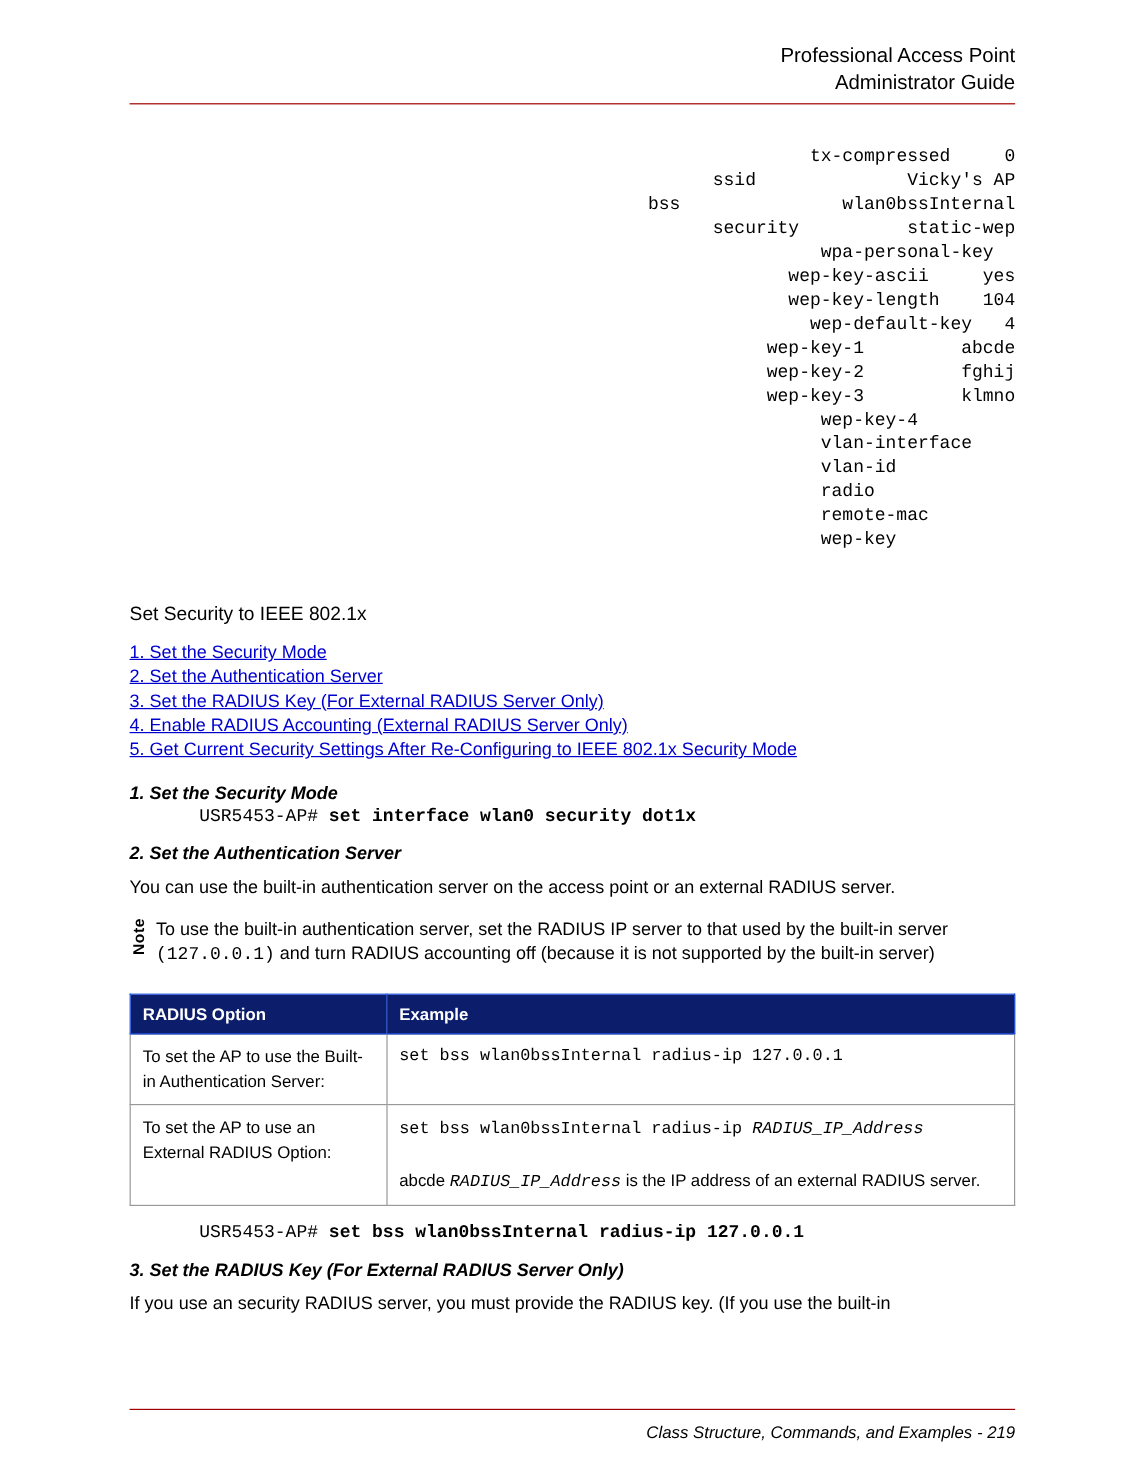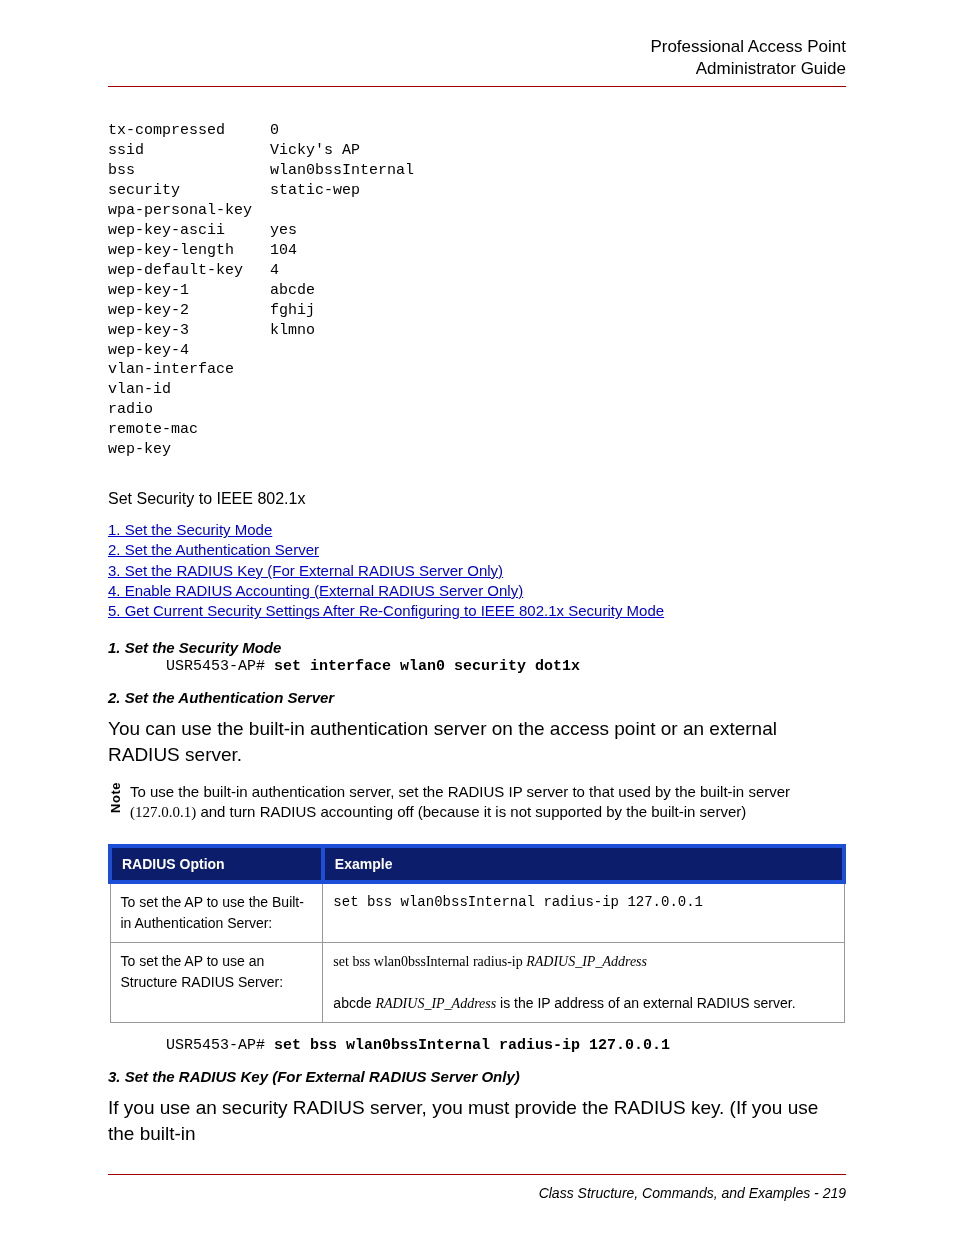--- a/index.html
+++ b/index.html
@@ -22,21 +22,22 @@
     line-height: 1.3;
     padding-bottom: 6px;
     border-bottom: 1px solid #a00000;
     margin-bottom: 34px;
   }
   .config-dump {
     font-family: "Courier New", Courier, monospace;
     font-size: 15px;
     line-height: 1.33;
     white-space: pre;
-    margin-bottom: 30px;
+    margin-bottom: 44px;
+    text-align: right;
   }
   .section-title {
     font-weight: normal;
     font-size: 16px;
     margin-bottom: 12px;
   }
   .toc {
     margin-bottom: 18px;
   }
   .toc a {
@@ -54,21 +55,21 @@
     margin-bottom: 2px;
   }
   .cmd-line {
     font-family: "Courier New", Courier, monospace;
     font-size: 15px;
     margin-left: 58px;
     margin-bottom: 14px;
   }
   .cmd-line .bold { font-weight: bold; }
   .body-text {
-    font-size: 19px;
+    font-size: 15px;
     line-height: 1.35;
     margin: 10px 0;
   }
   .note-wrap {
     display: flex;
     align-items: flex-start;
     margin: 14px 0 22px 0;
   }
   .note-rot {
     writing-mode: vertical-rl;
@@ -77,35 +78,35 @@
     font-size: 13px;
     letter-spacing: 0.5px;
     padding-top: 2px;
     margin-right: 6px;
     min-width: 16px;
   }
   .note-body {
     font-size: 15px;
     line-height: 1.35;
   }
-  .mono { font-family: Liberation Serif, serif; }
+  .mono { font-family: Liberation Mono, monospace; }
   table.radius {
     width: 100%;
     border-collapse: collapse;
     margin-top: 6px;
     margin-bottom: 14px;
     font-size: 14px;
   }
   table.radius th {
     background: #0b1d6b;
     color: #fff;
     text-align: left;
     font-weight: bold;
     padding: 8px 10px;
-    border: 4px solid #1d4ed8;
+    border: 1px solid #1d4ed8;
   }
   table.radius td {
     border: 1px solid #999;
     padding: 8px 10px;
     vertical-align: top;
     line-height: 1.5;
   }
   table.radius td.code {
     font-family: "Courier New", Courier, monospace;
     font-size: 14px;
@@ -181,21 +182,21 @@
     <tbody>
         <tr>
       <th style="width:29%">RADIUS Option</th>
       <th>Example</th>
     </tr>
     <tr>
       <td>To set the AP to use the Built-in Authentication Server:</td>
       <td class="code">set bss wlan0bssInternal radius-ip 127.0.0.1</td>
     </tr>
     <tr>
-      <td>To set the AP to use an Structure RADIUS Server:</td>
+      <td>To set the AP to use an External RADIUS Option:</td>
       <td>
         <span class="mono">set bss wlan0bssInternal radius-ip </span><span class="mono italic">RADIUS_IP_Address</span>
         <br><br>
         <span>abcde </span><span class="mono italic">RADIUS_IP_Address</span><span> is the IP address of an external RADIUS server.</span>
       </td>
     </tr>
   </tbody>
     </table>
 
   <div class="cmd-line">

